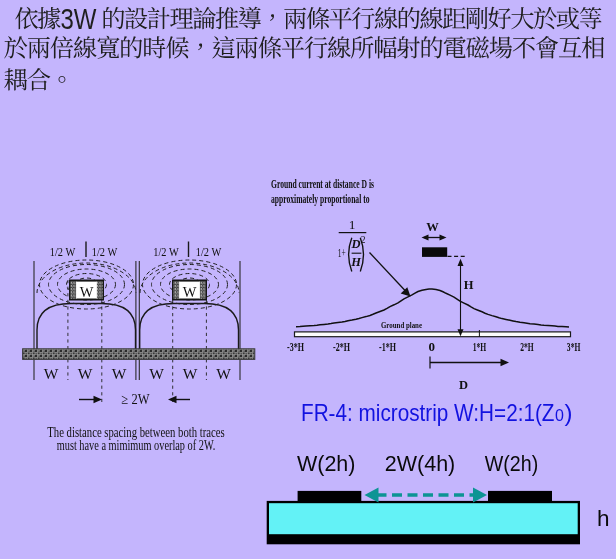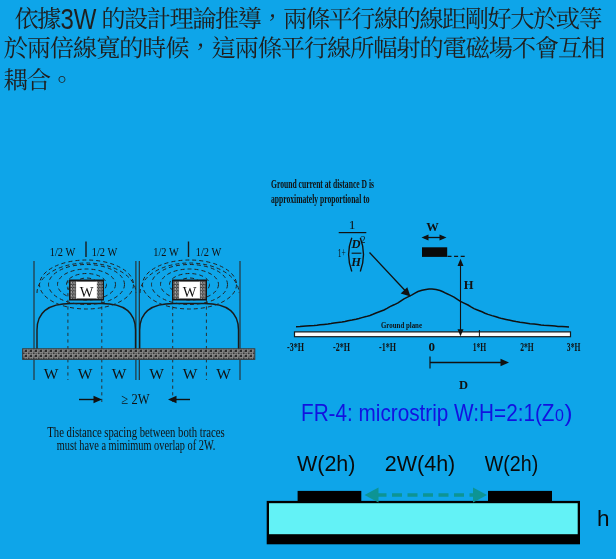--- a/index.html
+++ b/index.html
@@ -1,15 +1,15 @@
 <!DOCTYPE html>
 <html><head><meta charset="utf-8">
 <style>
 html,body{margin:0;padding:0;background:#fff;}
-#page{position:relative;width:616px;height:559px;background:#0ea5e9;overflow:hidden;}
+#page{position:relative;width:616px;height:559px;background:#c4b5fd;overflow:hidden;}
 .fl{fill:none;stroke:#222;stroke-width:1;stroke-dasharray:4 3;}
 text{white-space:pre;}
 </style></head>
 <body>
 <div id="page">
 <svg width="616" height="559" viewBox="0 0 616 559">
 <defs>
 <pattern id="hatch" width="2.6" height="3.2" patternUnits="userSpaceOnUse">
  <rect width="2.6" height="3.2" fill="#3c3c3c"></rect>
  <rect x="0.5" width="1.1" height="2.2" fill="#b9b9b9"></rect>

